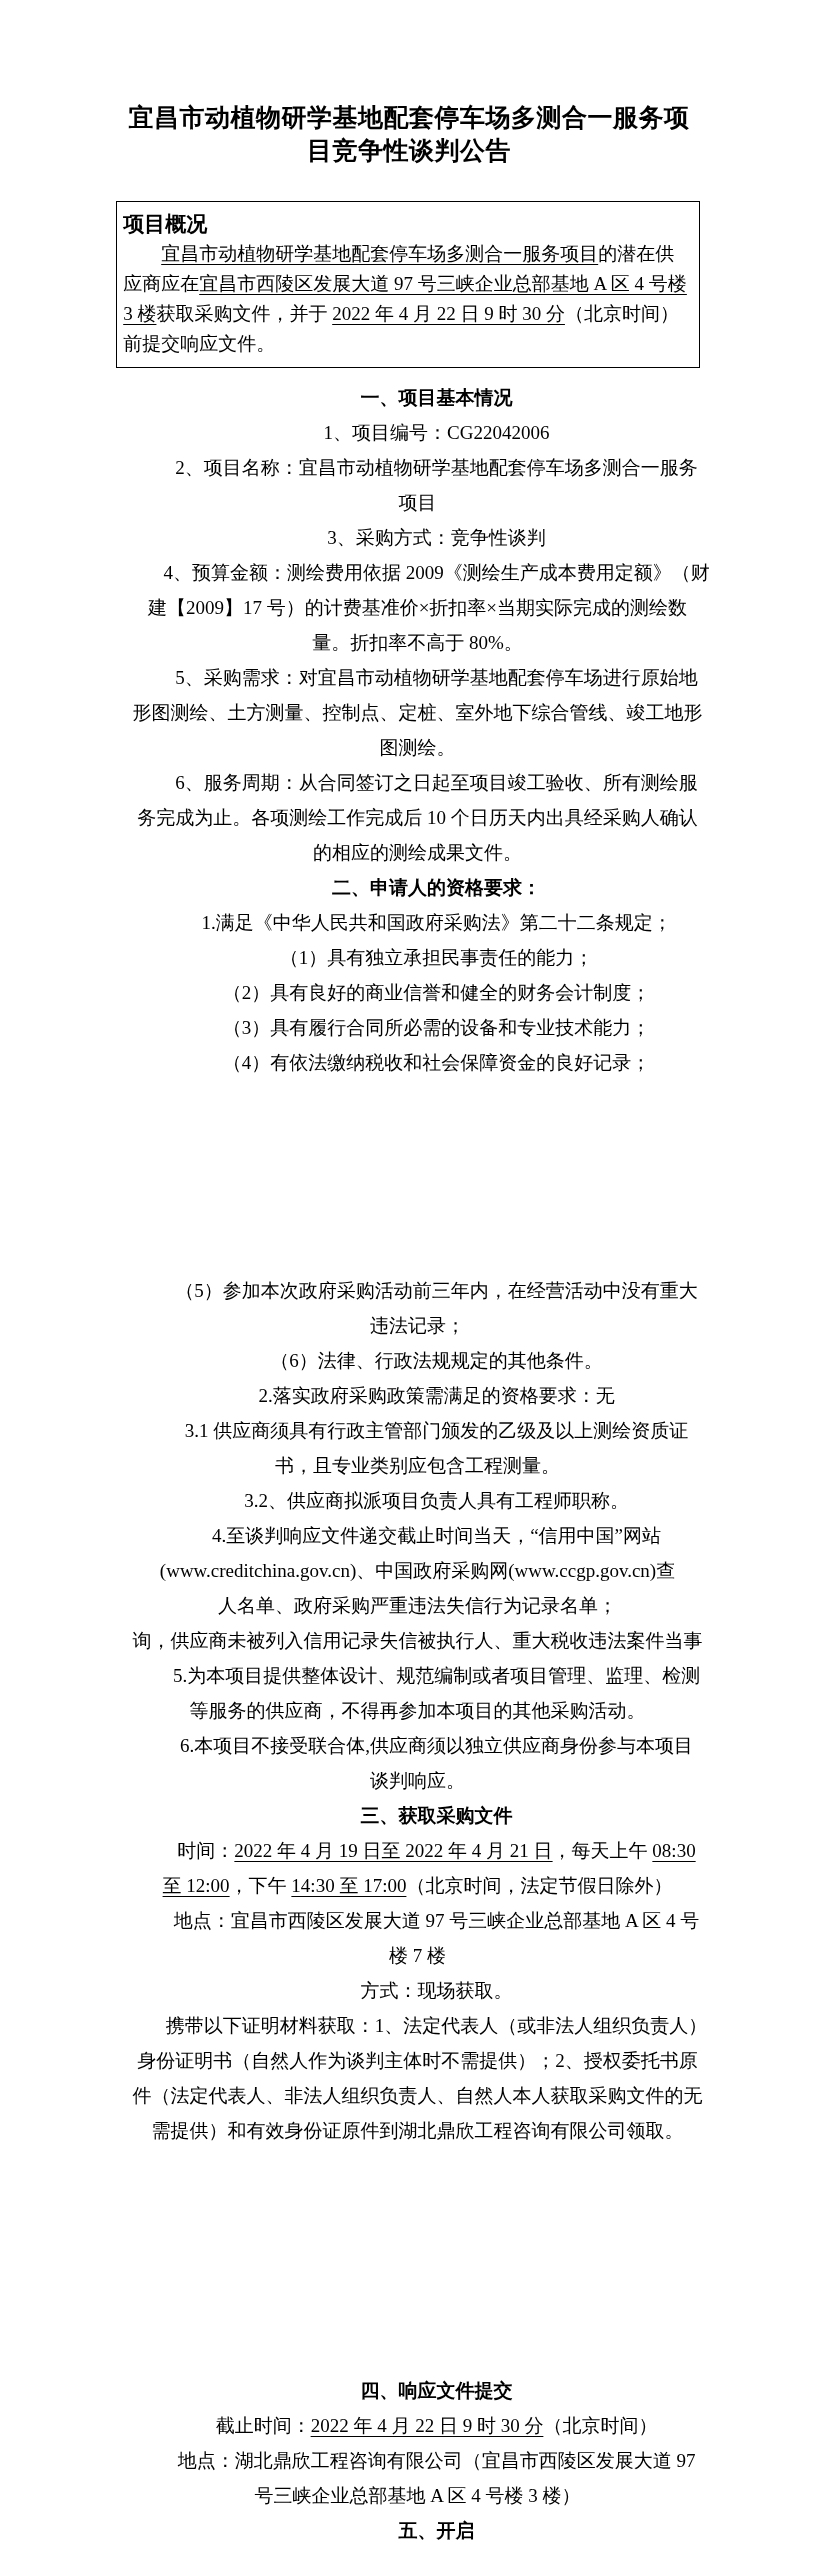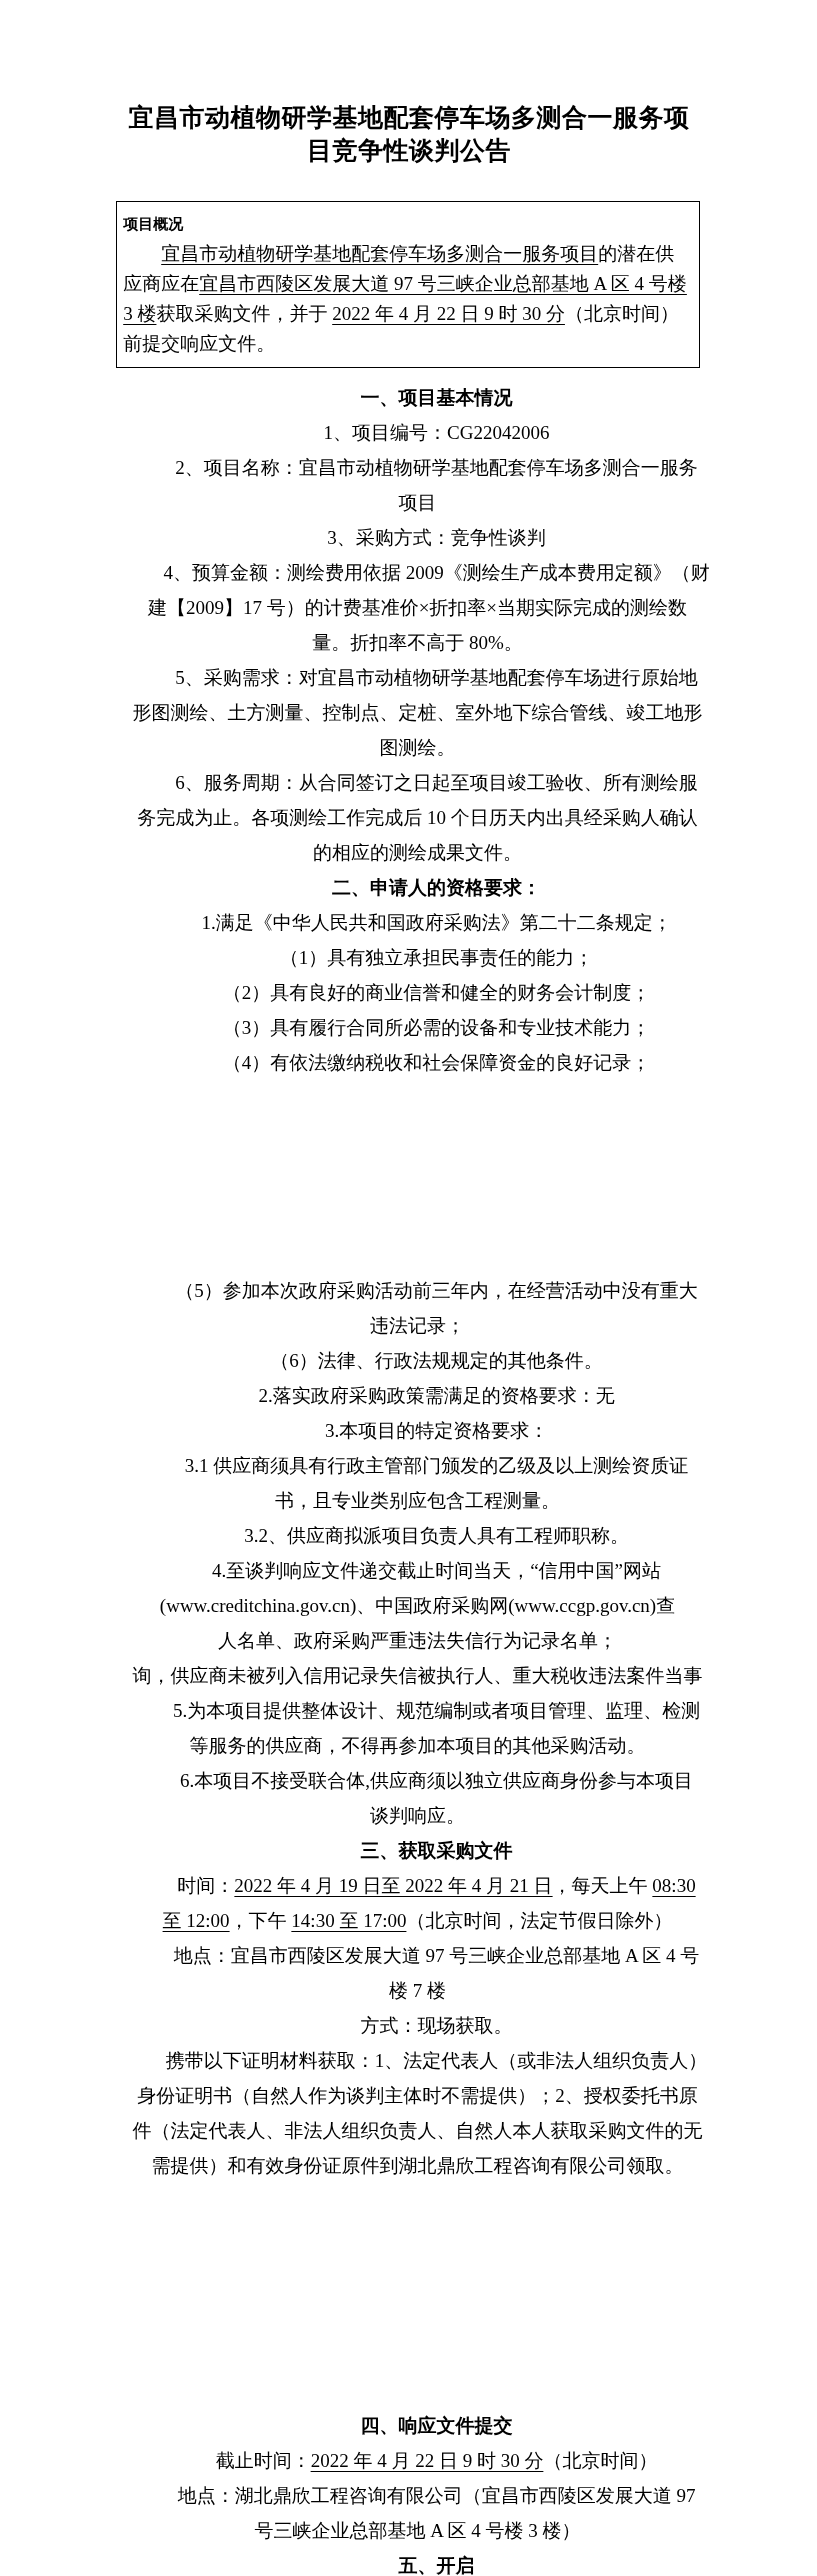--- a/index.html
+++ b/index.html
@@ -25,21 +25,21 @@
     box-sizing:border-box;
     margin:34px 0 0 116px;
     width:584px;
     border:1.5px solid #000000;
     padding:6.2px 8.2px 8.2px 6.2px;
     font-size:19px;
   }
   .box-label{
     font-family:"Liberation Sans","DejaVu Sans",sans-serif;
     font-weight:bold;
-    font-size:15px;
+    font-size:21px;
     line-height:31px;
     white-space:nowrap;
   }
   .box-line{
     line-height:30px;
     white-space:nowrap;
   }
   .content{
     margin:12px 0 0 124px;
     width:587px;
@@ -100,21 +100,20 @@
       <div class="line heading indent"><span>二、申请人的资格要求：</span></div>
       <div class="line indent"><span>1.满足《中华人民共和国政府采购法》第二十二条规定；</span></div>
       <div class="line indent"><span>（1）具有独立承担民事责任的能力；</span></div>
       <div class="line indent"><span>（2）具有良好的商业信誉和健全的财务会计制度；</span></div>
       <div class="line indent"><span>（3）具有履行合同所必需的设备和专业技术能力；</span></div>
       <div class="line indent"><span>（4）有依法缴纳税收和社会保障资金的良好记录；</span></div>
       <div class="line indent" style="margin-top: 193px;"><span>（5）参加本次政府采购活动前三年内，在经营活动中没有重大</span></div>
       <div class="line"><span>违法记录；</span></div>
       <div class="line indent"><span>（6）法律、行政法规规定的其他条件。</span></div>
       <div class="line indent"><span>2.落实政府采购政策需满足的资格要求：无</span></div>
-      <div class="line indent"><span>3.本项目的特定资格要求：</span></div>
       <div class="line indent"><span>3.1 供应商须具有行政主管部门颁发的乙级及以上测绘资质证</span></div>
       <div class="line"><span>书，且专业类别应包含工程测量。</span></div>
       <div class="line indent"><span>3.2、供应商拟派项目负责人具有工程师职称。</span></div>
       <div class="line indent"><span>4.至谈判响应文件递交截止时间当天，“信用中国”网站</span></div>
       <div class="line"><span>(www.creditchina.gov.cn)、中国政府采购网(www.ccgp.gov.cn)查</span></div>
       <div class="line"><span>人名单、政府采购严重违法失信行为记录名单；</span></div>
       <div class="line"><span>询，供应商未被列入信用记录失信被执行人、重大税收违法案件当事</span></div>
       <div class="line indent"><span>5.为本项目提供整体设计、规范编制或者项目管理、监理、检测</span></div>
       <div class="line"><span>等服务的供应商，不得再参加本项目的其他采购活动。</span></div>
       <div class="line indent"><span>6.本项目不接受联合体,供应商须以独立供应商身份参与本项目</span></div>

